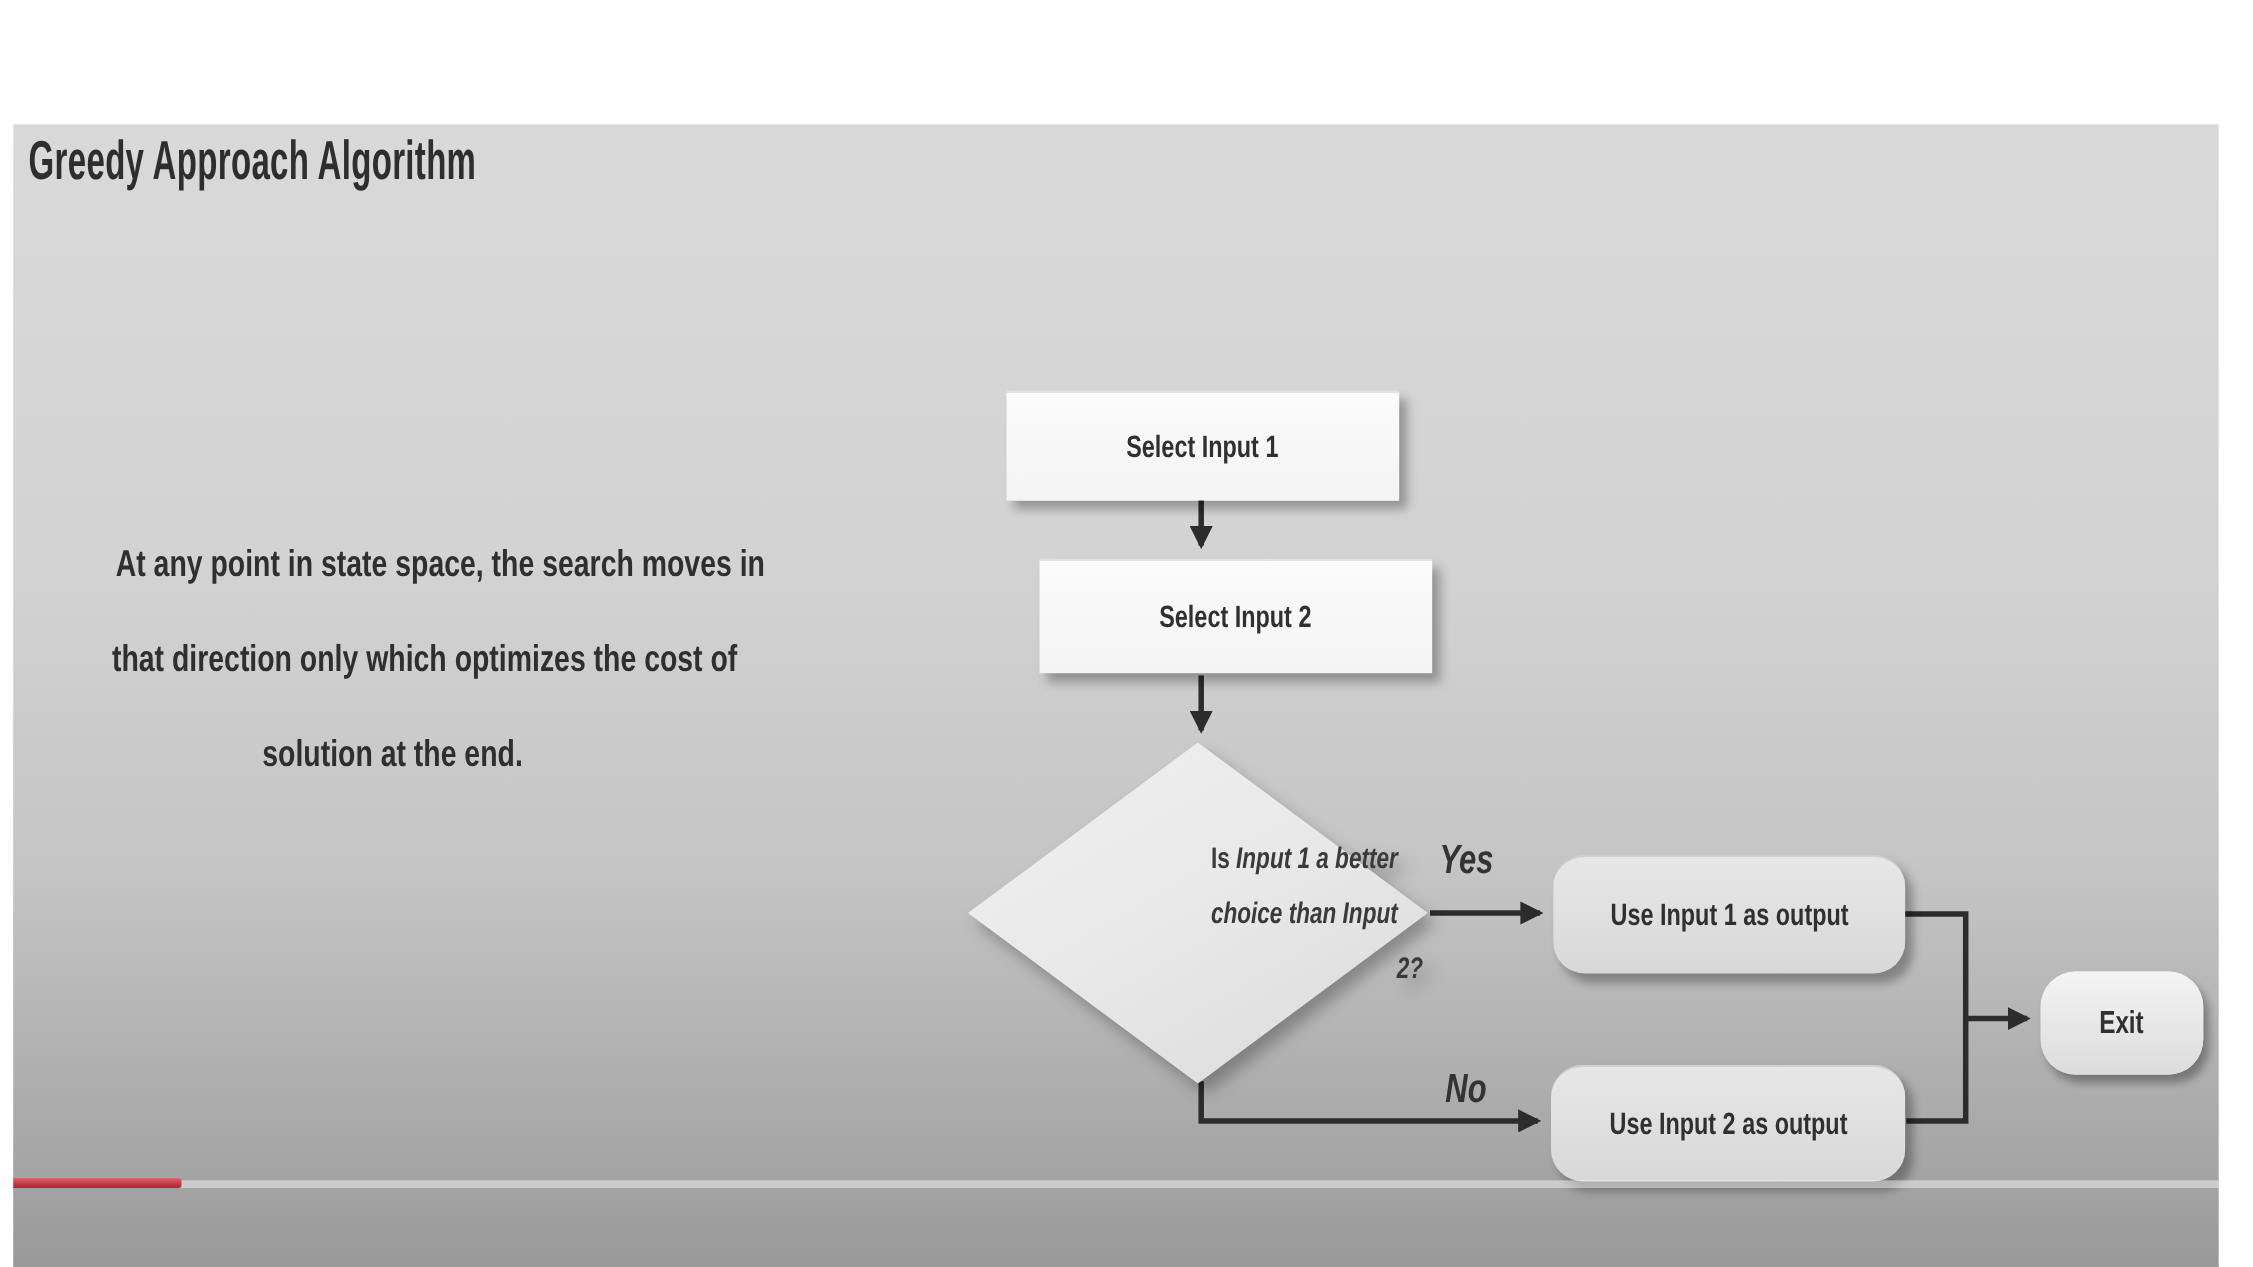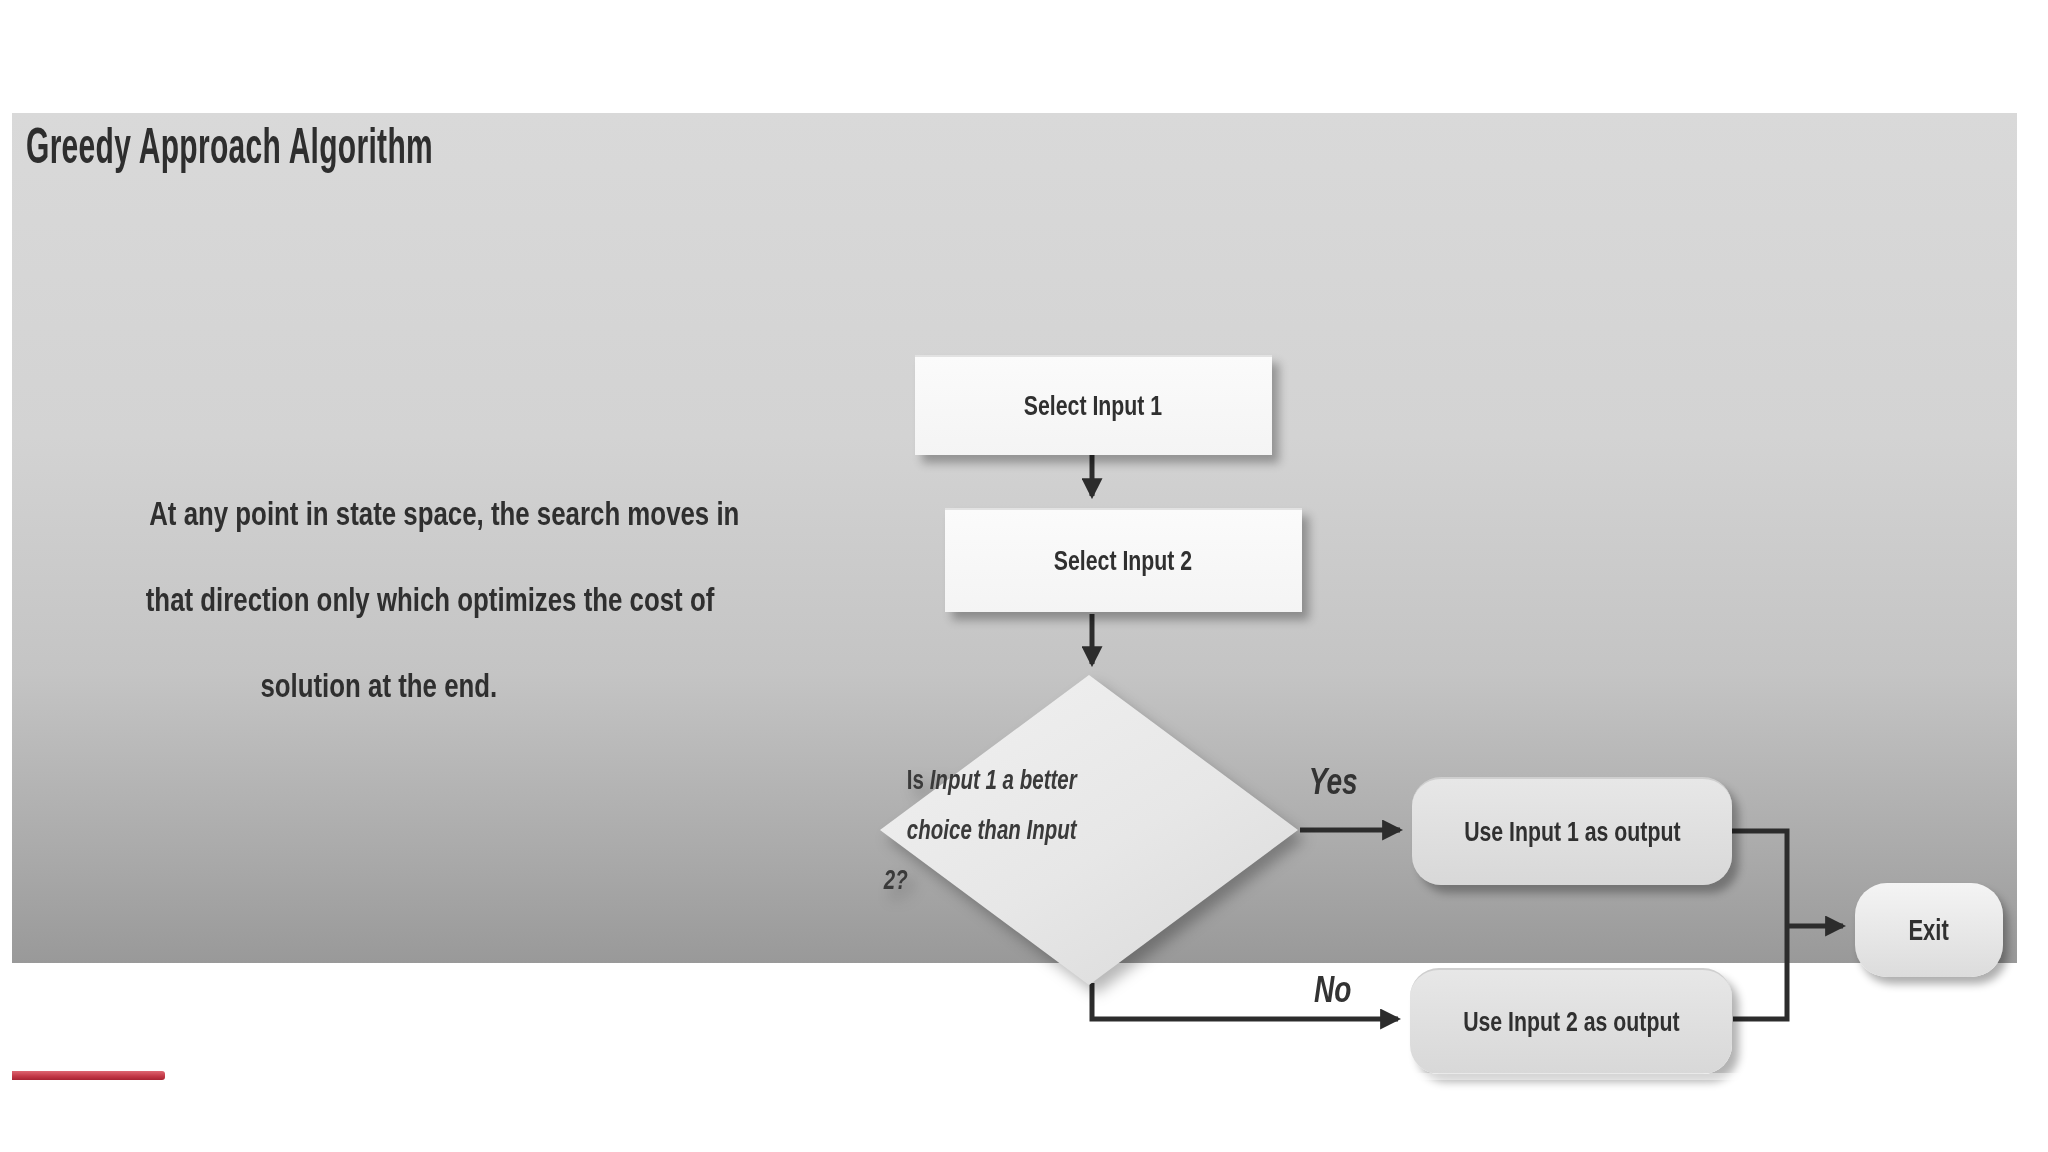--- a/index.html
+++ b/index.html
@@ -10,21 +10,21 @@
     position: relative;
     width: 2048px;
     height: 1152px;
     background: #ffffff;
     overflow: hidden;
   }
 
   .slide {
     position: absolute;
     left: 12px; top: 113px;
-    width: 2005px; height: 850px;
+    width: 2005px; height: 1039px;
     background: linear-gradient(180deg, #d9d9d9 0%, #d3d3d3 38%, #c4c4c4 66%, #a9a9a9 88%, #999999 100%);
   }
 
   
   .tx {
     display: inline-block;
     transform: scaleX(0.76);
     transform-origin: center;
     white-space: nowrap;
   }
@@ -46,21 +46,21 @@
 
   .description {
     position: absolute;
     left: 0; top: 357px;
     width: 690px;
     text-align: center;
     color: #2f2f2f;
     font-size: 34px;
     font-weight: bold;
   }
-  .description .dline { line-height: 86px; height: 86px; padding-left: 44px; }
+  .description .dline { line-height: 86px; height: 86px; }
 
   
   .node {
     position: absolute;
     display: flex;
     align-items: center;
     justify-content: center;
     color: #303030;
     font-weight: bold;
     font-size: 28px;
@@ -93,21 +93,21 @@
     position: absolute;
     inset: 0;
     background: linear-gradient(150deg, #f1f1f1 0%, #e7e7e7 55%, #d9d9d9 100%);
     clip-path: polygon(50% 0, 100% 50%, 50% 100%, 0 50%);
   }
   .diamond-text {
     position: absolute;
     inset: 0;
     display: flex;
     flex-direction: column;
-    align-items: flex-start;
+    align-items: flex-end;
     justify-content: center;
     color: #3a3a3a;
     font-weight: bold;
     font-size: 27px;
     text-align: center;
   }
   .diamond-text .qline { line-height: 50px; height: 50px; }
   .diamond-text i { font-style: italic; }
 
   .edge-label {

